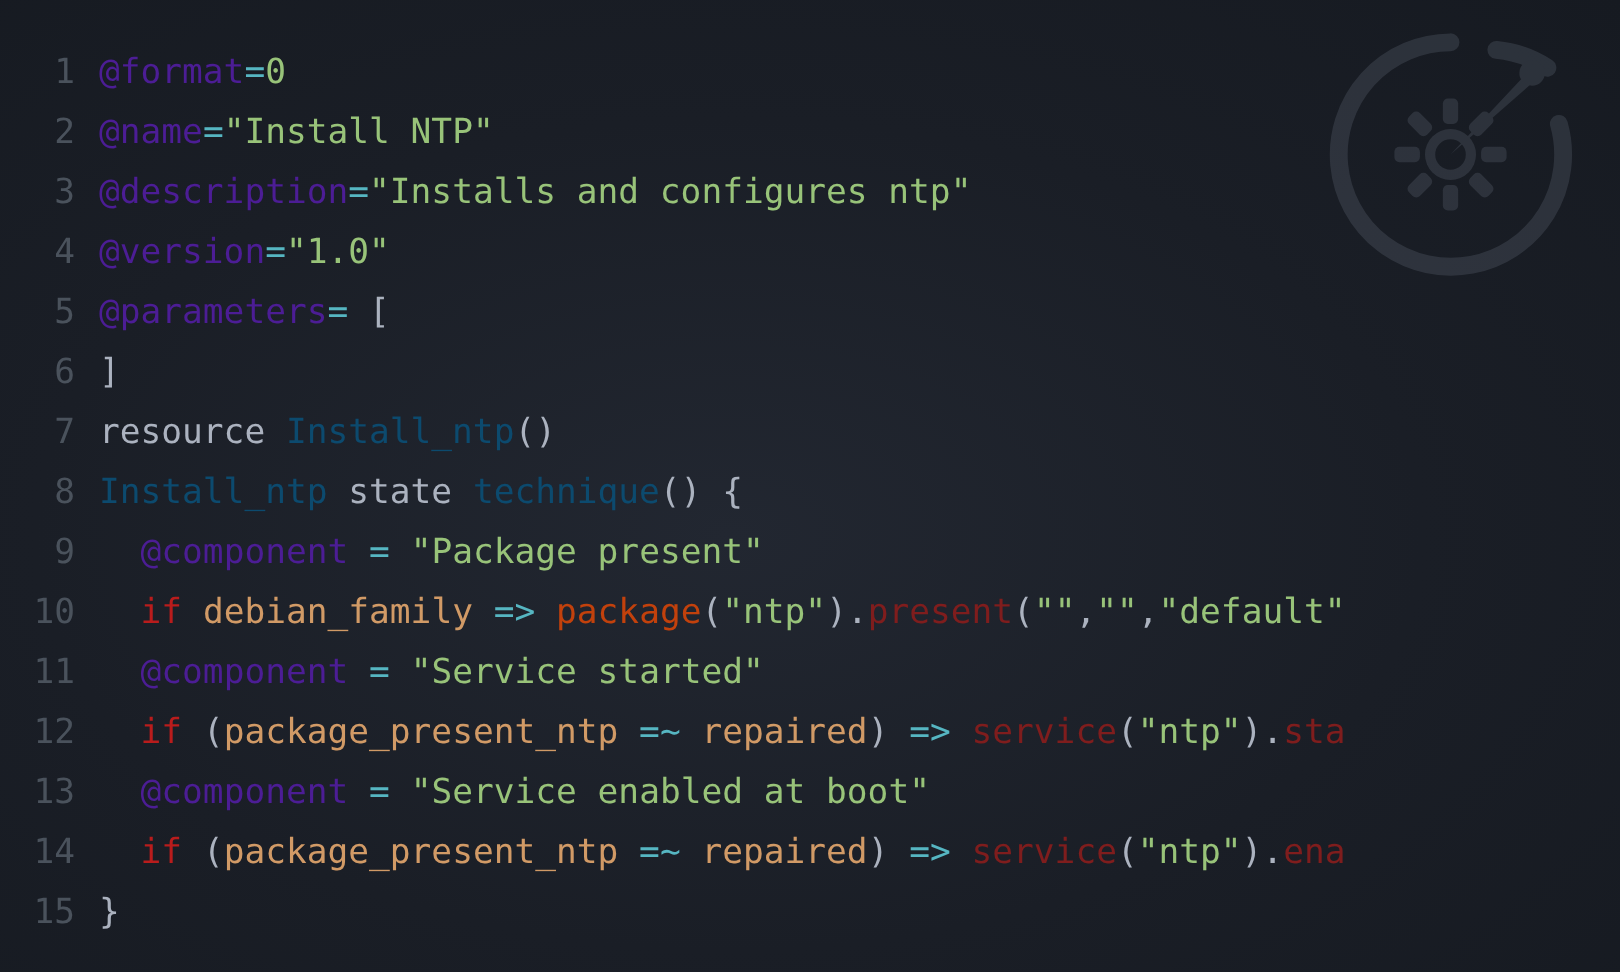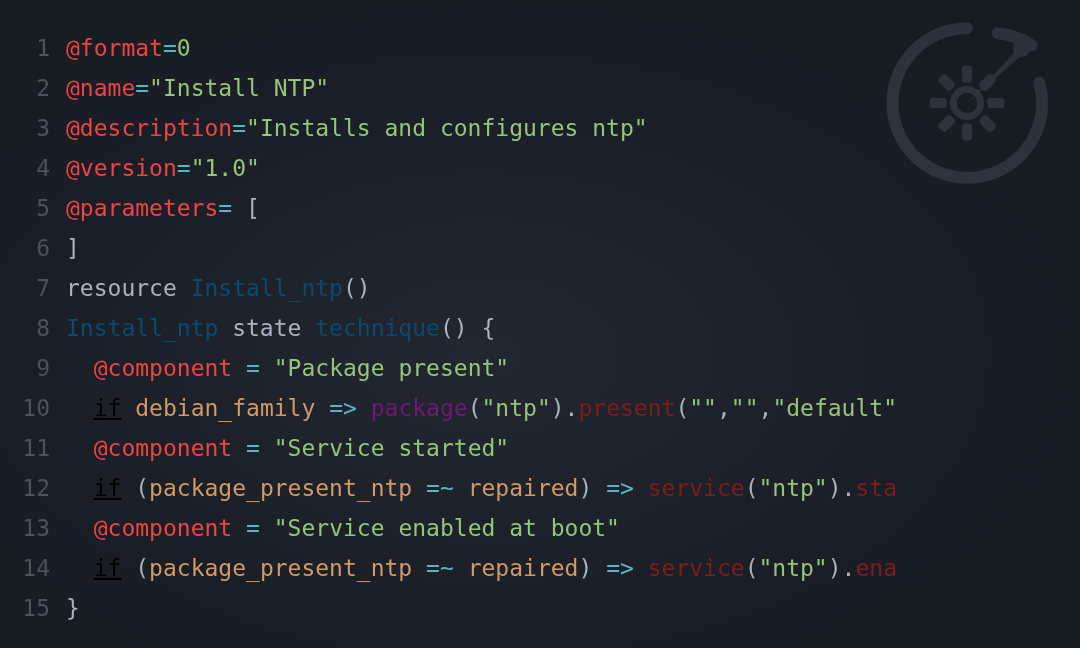--- a/index.html
+++ b/index.html
@@ -36,27 +36,27 @@
   .line { display: flex; }
   .gutter {
     width: 66px;
     text-align: right;
     color: #4a525c;
     padding-right: 16px;
     flex-shrink: 0;
     user-select: none;
   }
   .code { flex: 1; }
-  .tok-at { color: #ef4444; text-align: right; }
-  .tok-kw { color: #000000; text-decoration: underline; }
+  .tok-at { color: #4c1d95; text-align: right; }
+  .tok-kw { color: #b91c1c; }
   .tok-def { color: #0c4a6e; }
   .tok-eq { color: #56b6c2; }
   .tok-str { color: #98c379; }
   .tok-id { color: #d19a66; }
-  .tok-fn { color: #701a75; }
+  .tok-fn { color: #c2410c; }
   .tok-txt { color: #abb2bf; }
   .tok-call { color: #7f1d1d; }
 </style>
 </head>
 <body>
 
 <div class="watermark">
   <svg viewBox="0 0 100 100">
     <g stroke="#aebbcf" stroke-width="7" fill="none" stroke-linecap="round">
       <path d="M 50 6 A 44 44 0 1 0 92.5 38"></path>

